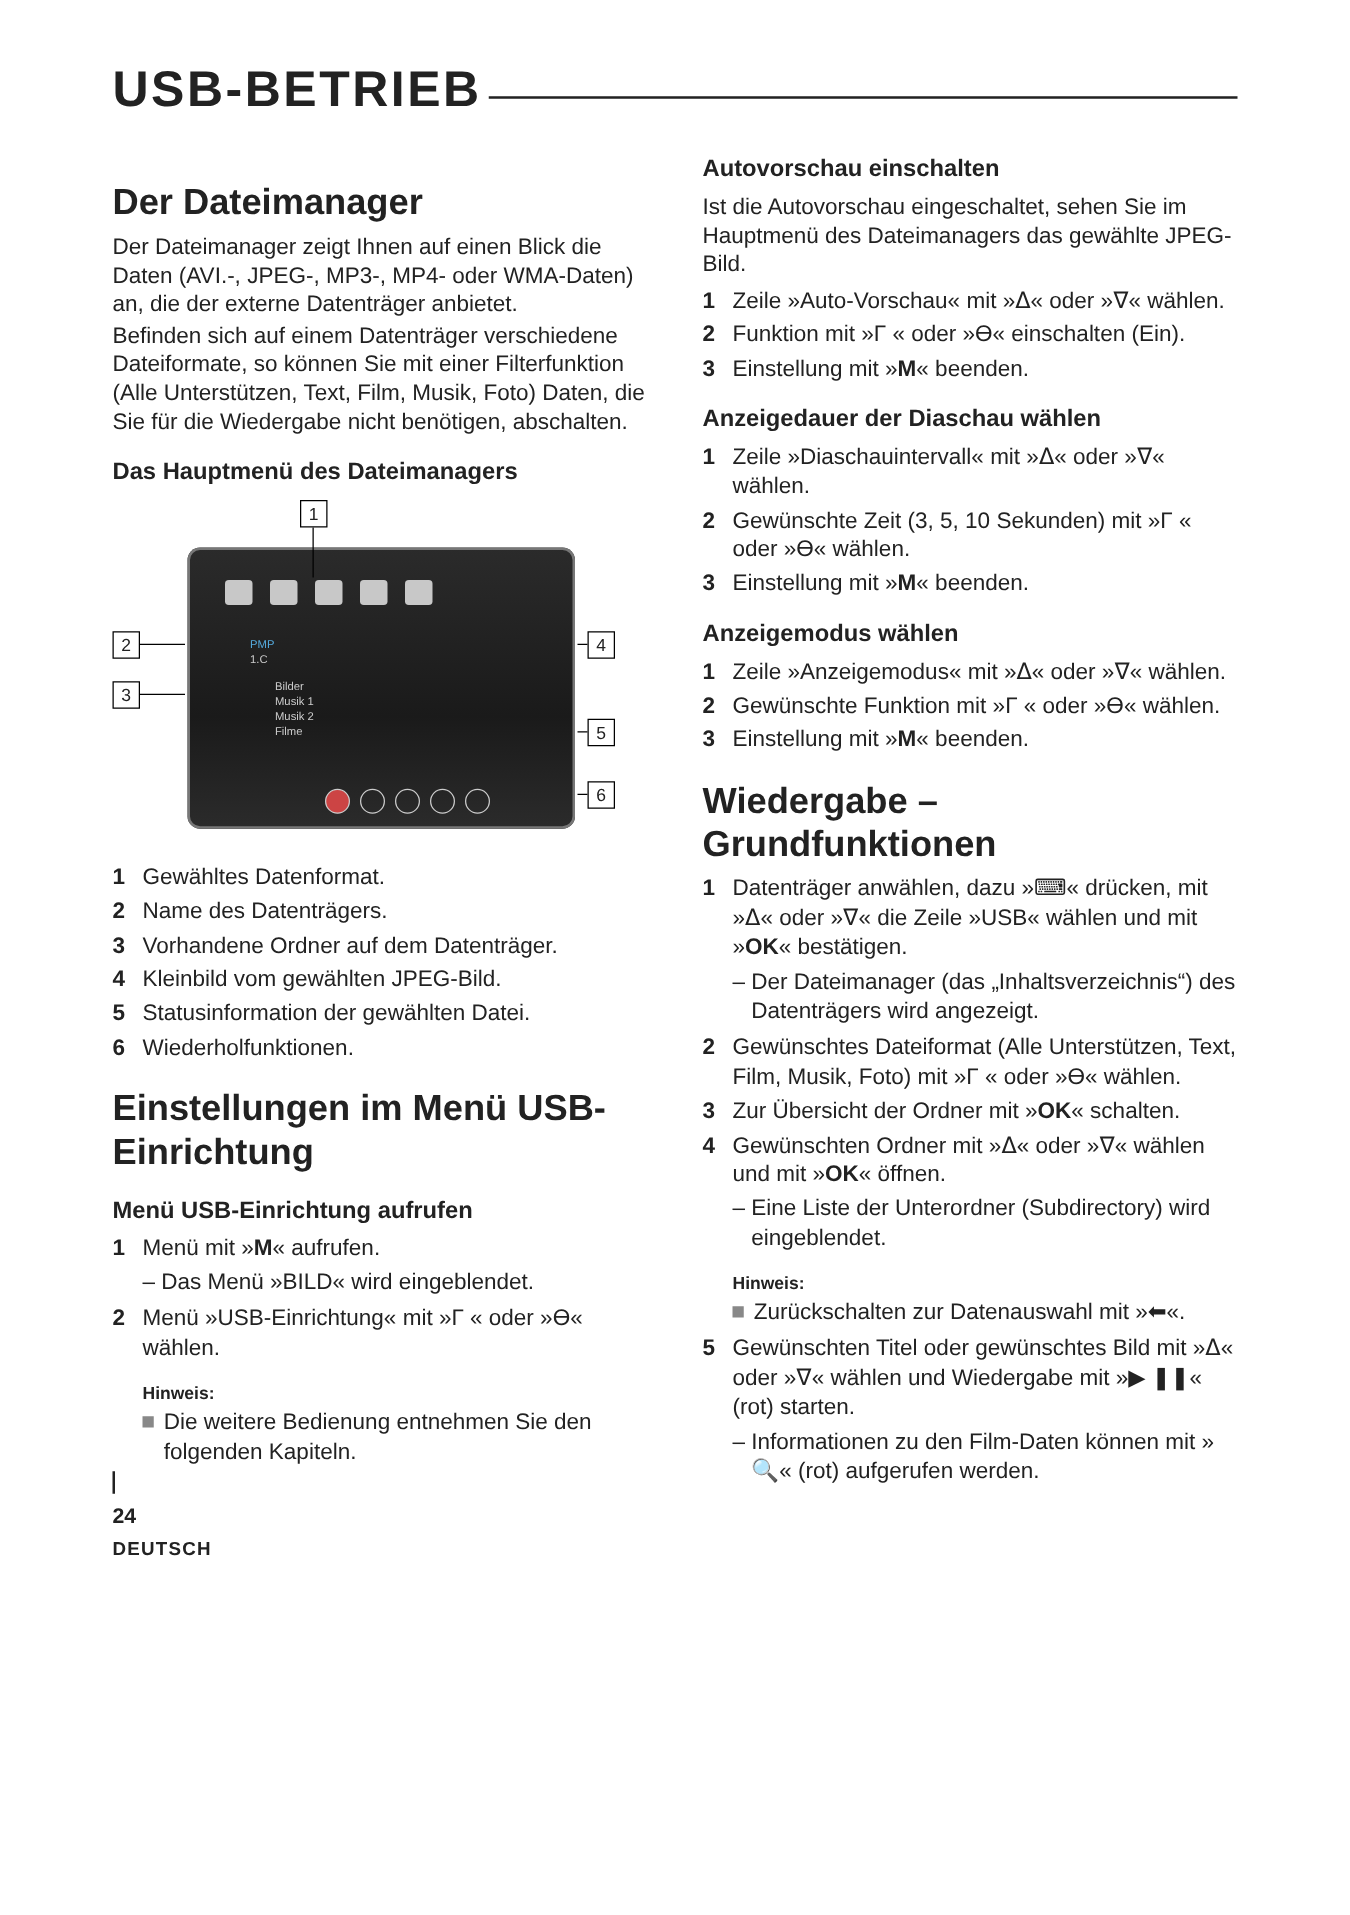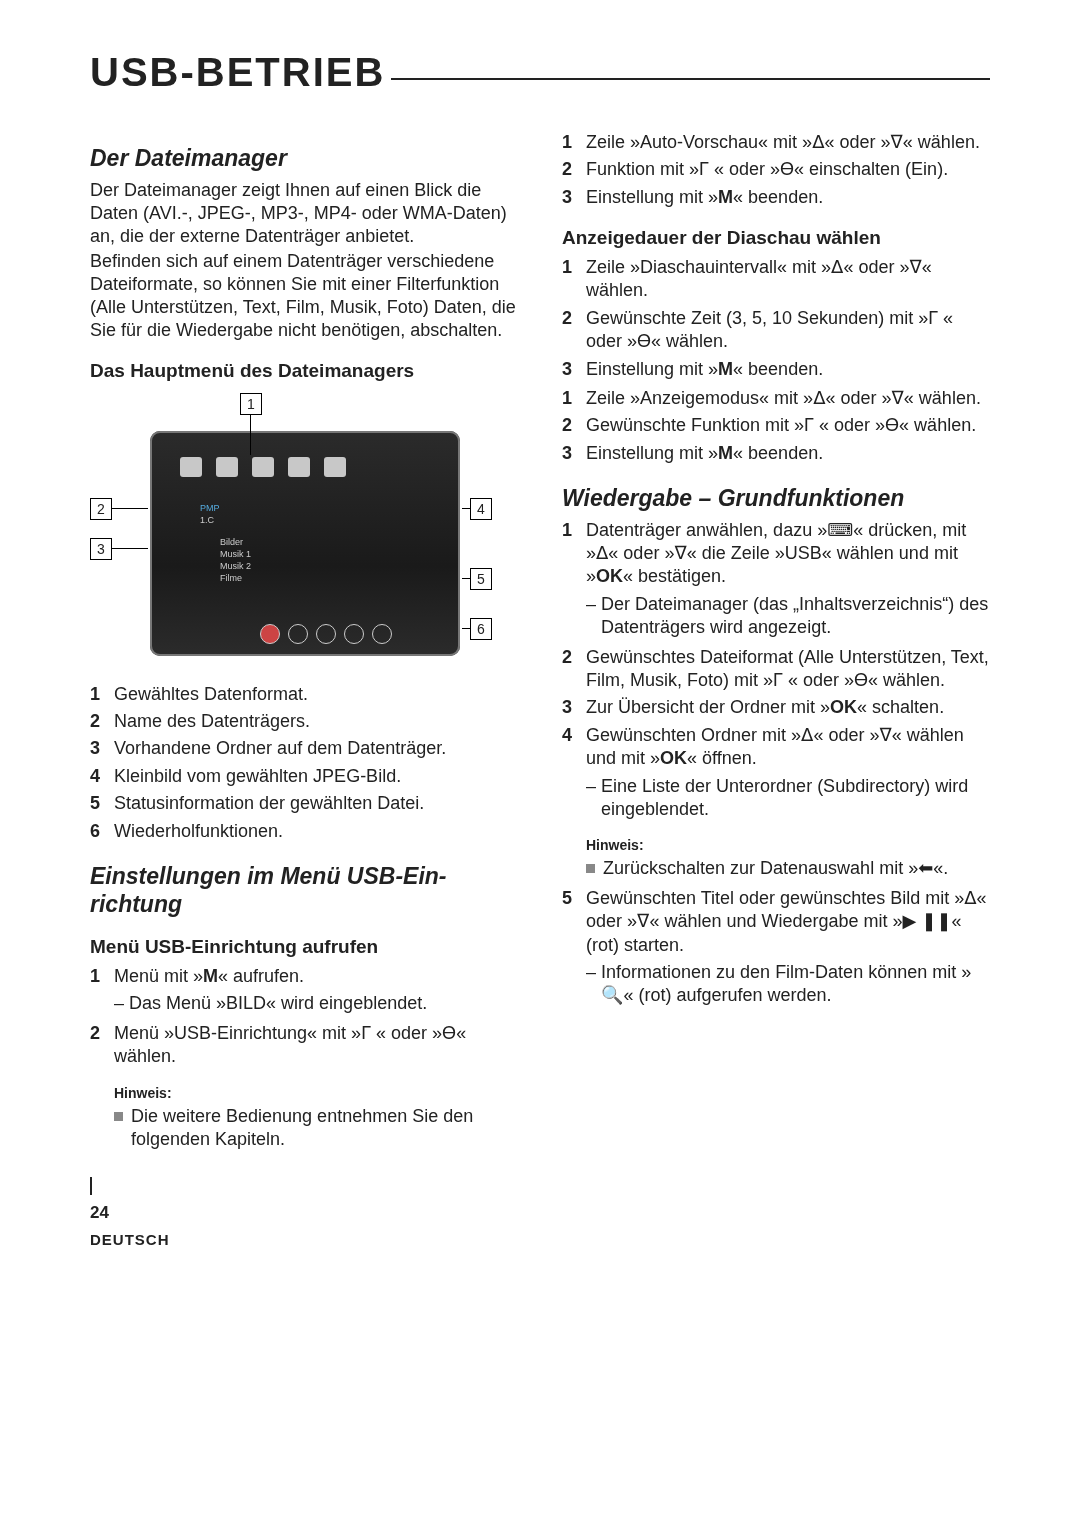--- a/index.html
+++ b/index.html
@@ -41,25 +41,24 @@
   }
   .columns {
     display: flex;
     gap: 44px;
   }
   .col {
     flex: 1;
     min-width: 0;
   }
   .h2 {
-    font-size: 23px;
+    font-size: 29px;
     font-weight: 700;
     margin: 20px 0 6px 0;
     line-height: 1.2;
-    font-style: italic;
   }
   .h3 {
     font-size: 19px;
     font-weight: 700;
     margin: 18px 0 6px 0;
     line-height: 1.2;
   }
   .body-text {
     font-size: 18px;
     line-height: 1.28;
@@ -251,20 +250,22 @@
         </li>
       </ul>
 
       <div class="hinweis">Hinweis:</div>
       <div class="indent-bullet">
           <span>Die weitere Bedienung entnehmen Sie den folgenden Kapiteln.</span>
         </div>
     </div>
 
     <div class="col">
+      <div class="h3" style="margin-top:0">Autovorschau einschalten</div>
+      <div class="body-text">Ist die Autovorschau eingeschaltet, sehen Sie im Hauptmenü des Dateimanagers das gewählte JPEG-Bild.</div>
       <ul class="num-list">
         <li>
             <span class="num">1</span>
           <span>
             <span>Zeile »Auto-Vorschau« mit »</span><span class="g-up">ᐃ</span><span>« oder »</span><span class="g-down">ᐁ</span><span>« wählen.</span>
           </span>
         </li>
         <li>
             <span class="num">2</span>
           <span>
@@ -294,20 +295,21 @@
           </span>
         </li>
         <li>
             <span class="num">3</span>
           <span>
             <span>Einstellung mit »</span><span class="bold g-M">M</span><span>« beenden.</span>
           </span>
         </li>
       </ul>
 
+      <div class="h3">Anzeigemodus wählen</div>
       <ul class="num-list">
         <li>
             <span class="num">1</span>
           <span>
             <span>Zeile »Anzeigemodus« mit »</span><span class="g-up">ᐃ</span><span>« oder »</span><span class="g-down">ᐁ</span><span>« wählen.</span>
           </span>
         </li>
         <li>
             <span class="num">2</span>
           <span>

